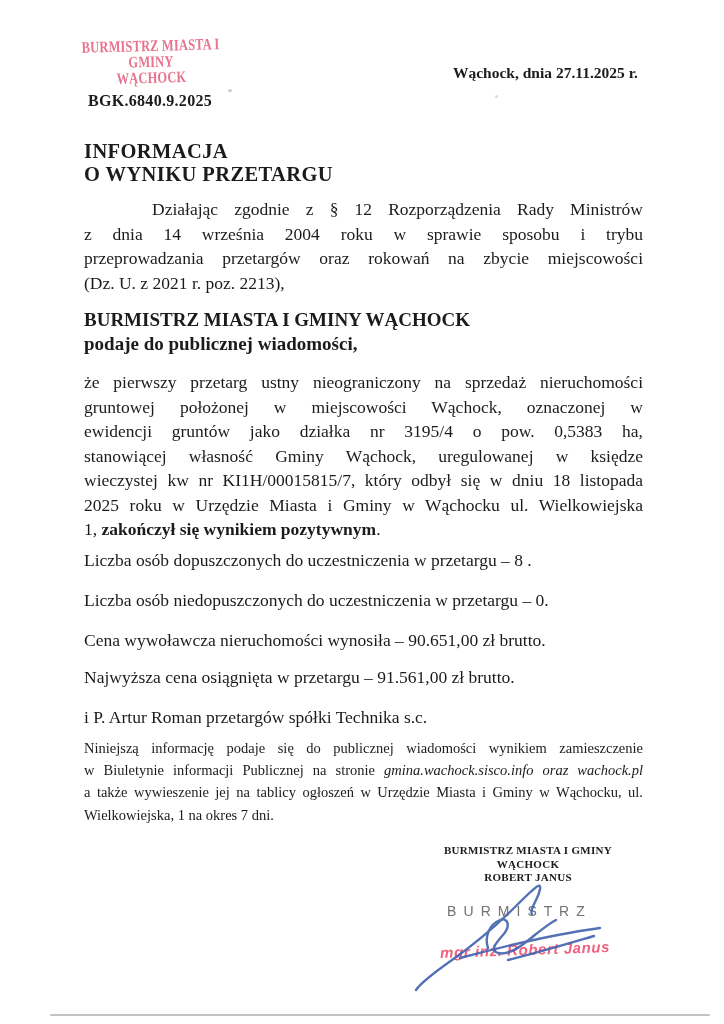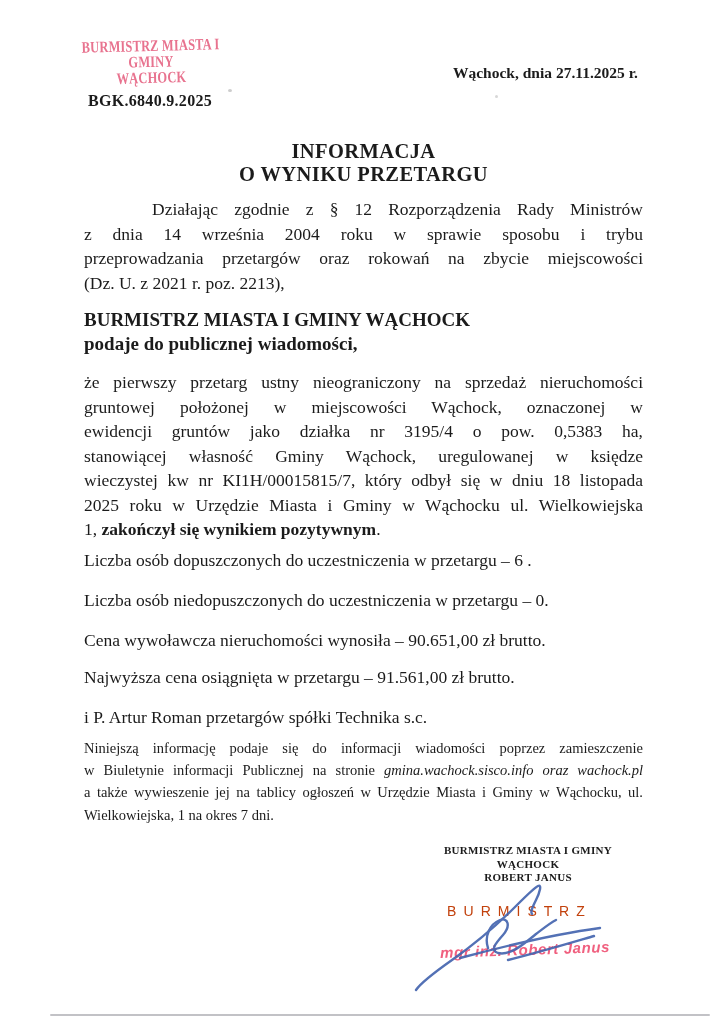--- a/index.html
+++ b/index.html
@@ -37,21 +37,21 @@
     white-space:nowrap;
     text-align:justify;
     text-align-last:justify;
     line-height:24.5px;
     height:24.5px;
   }
   .ln.end{text-align-last:left;}
   .ln.indent{padding-left:68px;}
   .doc-title{
     margin-top:140px;
-    text-align:center;font-weight:bold;
+    text-align:left;font-weight:bold;
     font-size:20.5px;line-height:23px;
     letter-spacing:.4px;
   }
   .intro{margin-top:11px;}
   .announce{
     margin-top:13px;
     text-align:left;font-weight:bold;
     font-size:19px;line-height:23.5px;
   }
   .main-para{margin-top:15px;}
@@ -62,21 +62,21 @@
   .pub-note .ln{line-height:22.4px;height:22.4px;}
   .pub-note .it{font-style:italic;}
   
   .sig-block{
     position:absolute;left:437px;top:844px;width:182px;
     text-align:center;font-weight:bold;
     font-size:11px;line-height:13.6px;letter-spacing:.3px;
   }
   .stamp-mayor-title{
     position:absolute;left:447px;top:903px;
-    color:#c2410c;font-size:14px;letter-spacing:1.6px;
+    color:#737373;font-size:14px;letter-spacing:1.6px;
     font-family:"Liberation Sans", sans-serif;
   }
   .stamp-mayor-name{
     position:absolute;left:440px;top:941px;
     color:#f0607f;font-size:15px;font-style:italic;font-weight:bold;
     letter-spacing:.6px;
     transform:rotate(-2deg);
     font-family:"Liberation Sans", sans-serif;
   }
   .signature-svg{position:absolute;left:390px;top:878px;}
@@ -129,37 +129,37 @@
       <div class="ln">że pierwszy przetarg ustny nieograniczony na sprzedaż nieruchomości</div>
       <div class="ln">gruntowej położonej w miejscowości Wąchock, oznaczonej w</div>
       <div class="ln">ewidencji gruntów jako działka nr 3195/4 o pow. 0,5383 ha,</div>
       <div class="ln">stanowiącej własność Gminy Wąchock, uregulowanej w księdze</div>
       <div class="ln">wieczystej kw nr KI1H/00015815/7, który odbył się w dniu 18 listopada</div>
       <div class="ln">2025 roku w Urzędzie Miasta i Gminy w Wąchocku ul. Wielkowiejska</div>
       <div class="ln end"><span>1, </span><b>zakończył się wynikiem pozytywnym</b><span>.</span></div>
     </div>
 
     <div class="item first">
-      <div class="ln end">Liczba osób dopuszczonych do uczestniczenia w przetargu – 6 .</div>
+      <div class="ln end">Liczba osób dopuszczonych do uczestniczenia w przetargu – 8 .</div>
     </div>
     <div class="item">
       <div class="ln end">Liczba osób niedopuszczonych do uczestniczenia w przetargu – 0.</div>
     </div>
     <div class="item">
       <div class="ln end">Cena wywoławcza nieruchomości wynosiła – 90.651,00 zł brutto.</div>
     </div>
     <div class="item tight">
       <div class="ln end">Najwyższa cena osiągnięta w przetargu – 91.561,00 zł brutto.</div>
     </div>
     <div class="item">
       <div class="ln end">i P. Artur Roman przetargów spółki Technika s.c.</div>
     </div>
 
     <div class="pub-note">
-      <div class="ln">Niniejszą informację podaje się do informacji wiadomości poprzez zamieszczenie</div>
+      <div class="ln">Niniejszą informację podaje się do publicznej wiadomości wynikiem zamieszczenie</div>
       <div class="ln"><span>w Biuletynie informacji Publicznej na stronie </span><span class="it">gmina.wachock.sisco.info oraz wachock.pl</span></div>
       <div class="ln">a także wywieszenie jej na tablicy ogłoszeń w Urzędzie Miasta i Gminy w Wąchocku, ul.</div>
       <div class="ln end">Wielkowiejska, 1 na okres 7 dni.</div>
     </div>
 
   </div>
 
   <div class="sig-block">
     <div>BURMISTRZ MIASTA I GMINY</div>
     <div>WĄCHOCK</div>

